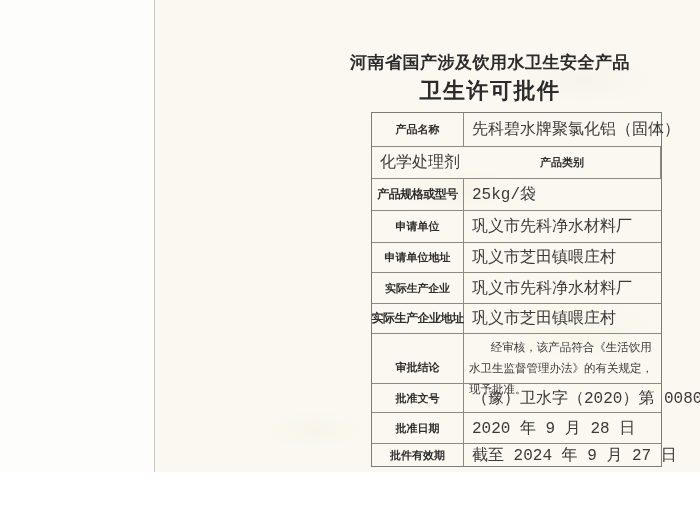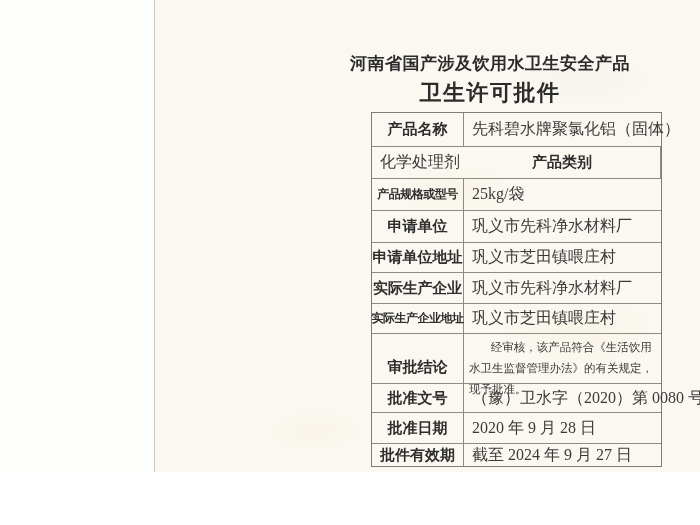--- a/index.html
+++ b/index.html
@@ -1,21 +1,21 @@
 <!DOCTYPE html>
 <html><head>
 <meta charset="utf-8">
 <style>
   * { margin:0; padding:0; box-sizing:border-box; }
   html,body { width:700px; height:525px; overflow:hidden; }
   body { font-family:"Liberation Serif","DejaVu Serif",serif; }
 
   .stage {
     position:relative; width:700px; height:472px;
-    background:#fdfdfc; overflow:hidden;
+    background:#fdfdfc; overflow:hidden;font-family:Liberation Mono, monospace;
   }
 
   
   .page {
     position:absolute; top:0; left:154px; right:0; bottom:0;
     border-left:1px solid #ccc8bf;
     background:
       radial-gradient(90px 36px at 300px 190px, rgba(224,204,150,0.10), transparent 70%),
       radial-gradient(120px 50px at 420px 330px, rgba(226,206,152,0.09), transparent 70%),
       radial-gradient(70px 30px at 160px 430px, rgba(220,200,150,0.08), transparent 70%),
@@ -41,21 +41,21 @@
     border:1px solid #7e7c78;
     background:transparent;
   }
   .row { display:grid; grid-template-columns:92px 1fr; }
   .row + .row { border-top:1px solid #8c8a85; }
 
   .cell { display:flex; align-items:center; }
   .cell.label {
     justify-content:center;
     border-right:1px solid #8c8a85;
-    font-weight:bold; font-size:15px; color:#2e2e2e;
+    font-weight:bold; font-size:11px; color:#2e2e2e;
     white-space:nowrap; letter-spacing:0;
   }
   .cell.value {
     padding-left:8px; padding-right:4px;
     font-size:16px; color:#3a3a3a; white-space:nowrap;
   }
 
   
   .row:nth-child(1)  { height:33px; }
   .row:nth-child(2)  { height:32px; }

